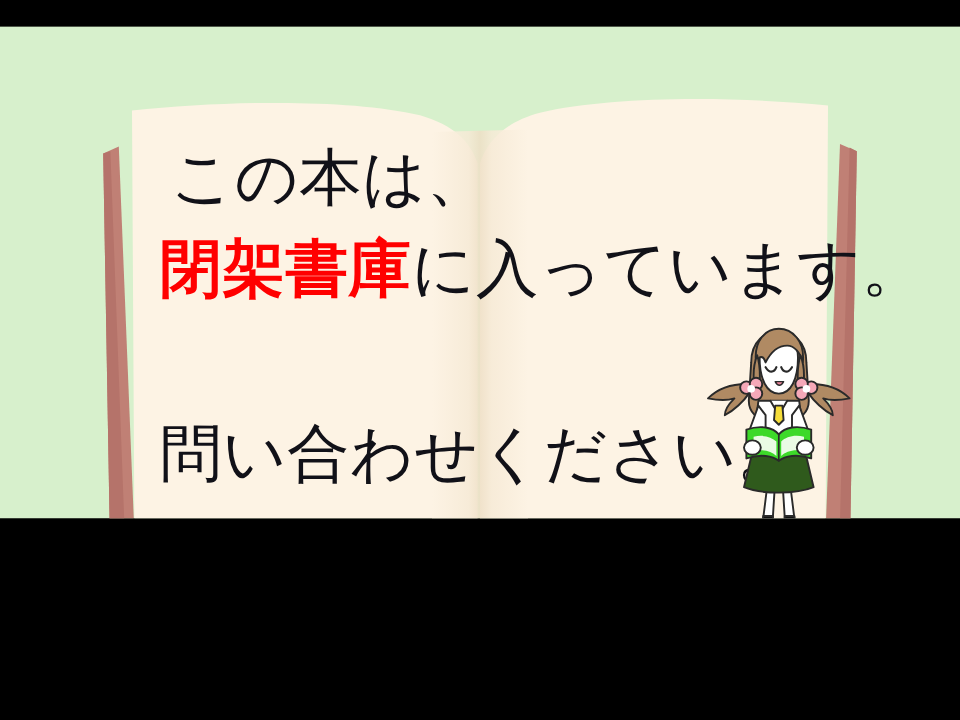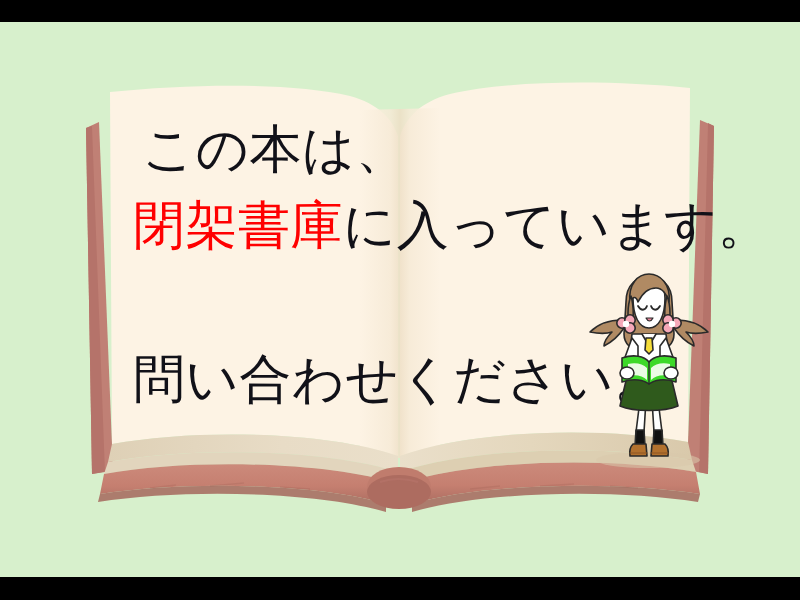--- a/index.html
+++ b/index.html
@@ -4,21 +4,21 @@
 <title>閉架書庫案内</title>
 <style>
   html, body {
     margin: 0;
     padding: 0;
     background: #000;
   }
   #stage {
     position: relative;
     width: 800px;
-    height: 600px;
+    height: 432px;
     overflow: hidden;
     background: #000000;
     font-family: "DejaVu Sans", "Liberation Sans", sans-serif;
   }
   
   .bar {
     position: absolute;
     left: 0;
     width: 800px;
     background: #000000;
@@ -66,21 +66,21 @@
     font-size: 52px;
     line-height: 1;
     letter-spacing: 0.5px;
     font-weight: 400;
     font-family: "DejaVu Sans", "Liberation Sans", sans-serif;
   }
   .line.l1 { left: 142px; top: 123px; }
   .line.l2 { left: 133px; top: 199px; }
   .line.l3 { left: 133px; top: 281px; }
   .line.l4 { left: 133px; top: 353px; }
-  .hl { color: #ff0000; }
+  .hl { color: #ff0000; font-weight: bold; }
 
   
   #girl {
     position: absolute;
     left: 586px;
     top: 272px;
     width: 126px;
     height: 196px;
     z-index: 40;
   }

